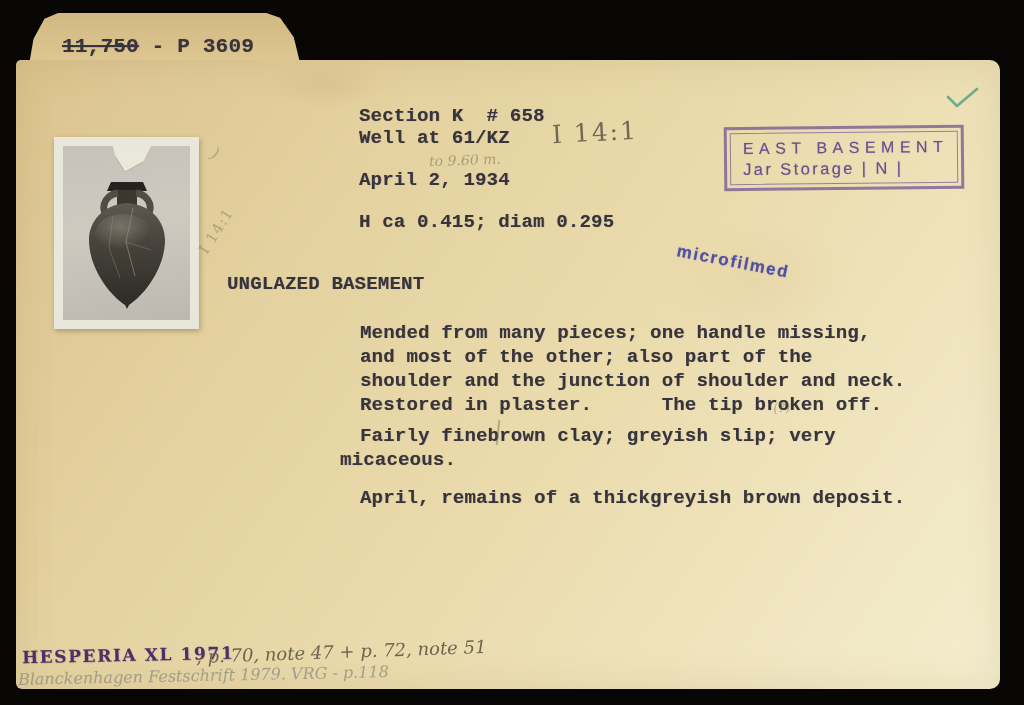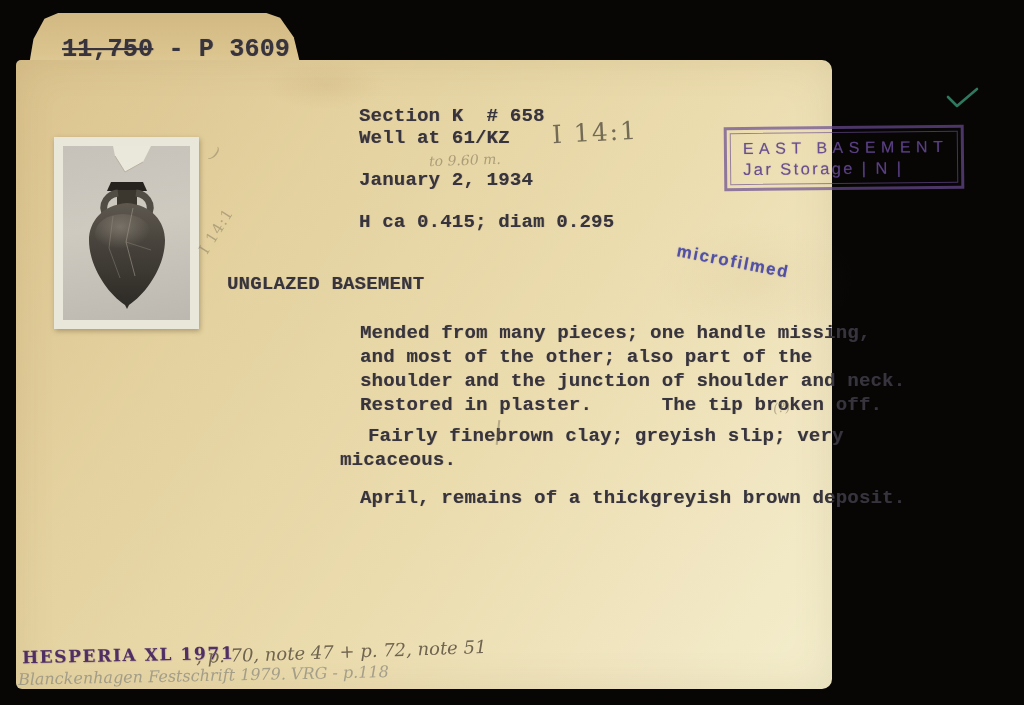--- a/index.html
+++ b/index.html
@@ -2,21 +2,21 @@
 <html><head>
 <meta charset="utf-8">
 <style>
   html,body{margin:0;padding:0;background:#050404;}
   .screen{position:relative;width:1024px;height:705px;background:#070605;overflow:hidden;
           font-family:"Liberation Sans",sans-serif;}
   
   .card-tab{position:absolute;left:28px;top:13px;width:274px;height:58px;
     background:linear-gradient(180deg,#d2b983 0%,#dcc48f 70%,#decb97 100%);
     clip-path:polygon(0% 100%,2% 45%,6% 10%,11% 0%,87% 0%,92% 8%,97% 42%,100% 100%);}
-  .card-body{position:absolute;left:16px;top:60px;width:816px;height:629px;
+  .card-body{position:absolute;left:16px;top:60px;width:984px;height:629px;
     background:linear-gradient(125deg,#dbc38e 0%,#e4d2a0 30%,#ebdcae 58%,#f1e7c3 85%,#f4eecd 100%);
     border-radius:5px 10px 10px 6px;
     box-shadow:inset 0 0 40px rgba(120,90,40,.12);}
   
   .typew{position:absolute;font-family:"Liberation Mono","DejaVu Sans Mono",monospace;
     font-size:19px;font-weight:bold;color:#38343d;white-space:pre;letter-spacing:.2px;
     text-shadow:.4px .4px .7px rgba(52,48,60,.45);}
   .struck{text-decoration:line-through;text-decoration-thickness:2px;}
   
   .pencil{position:absolute;font-family:"DejaVu Serif",serif;font-style:italic;
@@ -47,21 +47,21 @@
   .insert-mark{position:absolute;left:497px;top:420px;width:2px;height:25px;
     background:rgba(118,108,86,.45);transform:rotate(6deg);}
   .stain{position:absolute;border-radius:50%;pointer-events:none;}
 </style>
 </head>
 <body>
 
 <div class="screen">
 
   <div class="card-tab">
-    <div class="typew" style="left:34px;top:22px;font-size:25px;"><span class="struck">11,750</span><span> - P 3609</span></div>
+    <div class="typew" style="left:34px;top:22px;font-size:21px;"><span class="struck">11,750</span><span> - P 3609</span></div>
   </div>
 
   <div class="card-body">
 
     <div class="stain" style="left:250px;top:0;width:120px;height:50px;background:radial-gradient(closest-side,rgba(160,120,60,.10),rgba(160,120,60,0));"></div>
     <div class="stain" style="left:640px;top:160px;width:200px;height:120px;background:radial-gradient(closest-side,rgba(170,130,70,.07),rgba(170,130,70,0));"></div>
 
     <div class="photo-frame">
       <div class="photo-print">
         <svg viewBox="0 0 127 174">
@@ -94,31 +94,31 @@
           <path d="M50,70 L46,102 L57,132" stroke="#968f83" stroke-width=".8" fill="none" opacity=".55"></path>
           <path d="M63,96 L88,104" stroke="#968f83" stroke-width=".8" fill="none" opacity=".5"></path>
         </svg>
       </div>
     </div>
 
     <div class="typew" style="left:343px;top:45px;">Section K  # 658</div>
     <div class="typew" style="left:343px;top:67px;">Well at 61/KZ</div>
     <div class="pencil" style="left:536px;top:58px;font-size:25px;font-style:normal;color:#5f5847;letter-spacing:2px;transform:rotate(-3deg);opacity:.85;">I 14:1</div>
     <div class="pencil" style="left:413px;top:92px;font-size:14px;color:#ab9d79;transform:rotate(-2deg);">to 9.60 m.</div>
-    <div class="typew" style="left:343px;top:109px;">January 2, 1934</div>
+    <div class="typew" style="left:343px;top:109px;">April 2, 1934</div>
     <div class="typew" style="left:343px;top:151px;">H ca 0.415; diam 0.295</div>
 
     <div class="typew" style="left:211px;top:213px;">UNGLAZED BASEMENT</div>
 
     <div class="typew" style="left:344px;top:262px;">Mended from many pieces; one handle missing,</div>
     <div class="typew" style="left:344px;top:310px;">shoulder and the junction of shoulder and neck.</div>
     <div class="typew" style="left:344px;top:286px;">and most of the other; also part of the</div>
     <div class="typew" style="left:344px;top:334px;">Restored in plaster.      The tip broken off.</div>
 
-    <div class="typew" style="left:344px;top:365px;margin-left:8px;">Fairly finebrown clay; greyish slip; very</div>
+    <div class="typew" style="left:344px;top:365px;">Fairly finebrown clay; greyish slip; very</div>
     <div class="typew" style="left:324px;top:389px;">micaceous.</div>
 
     <div class="typew" style="left:344px;top:427px;">April, remains of a thickgreyish brown deposit.</div>
 
     <div class="pencil" style="left:757px;top:340px;font-size:13px;color:rgba(140,128,100,.6);transform:rotate(-5deg);">(?)</div>
   </div>
 
   <div class="insert-mark"></div>
 
   <div class="stampbox">

